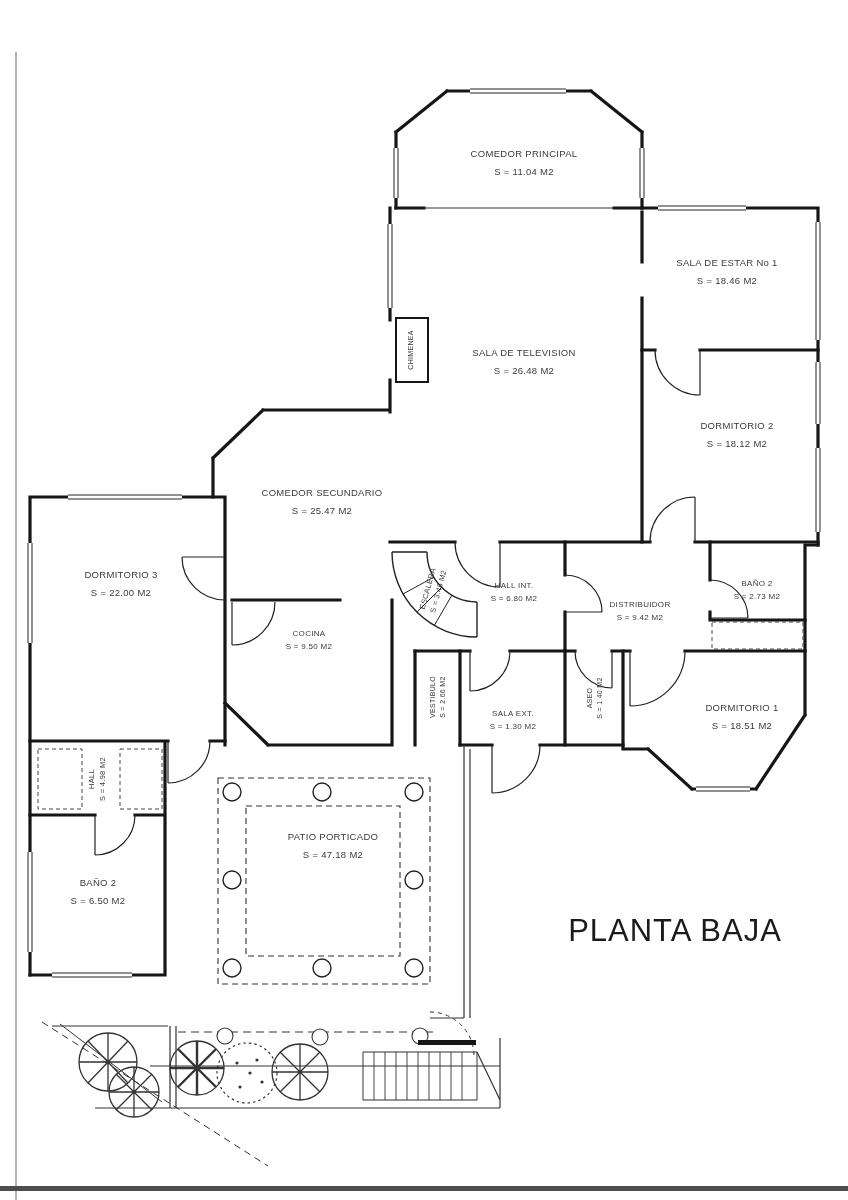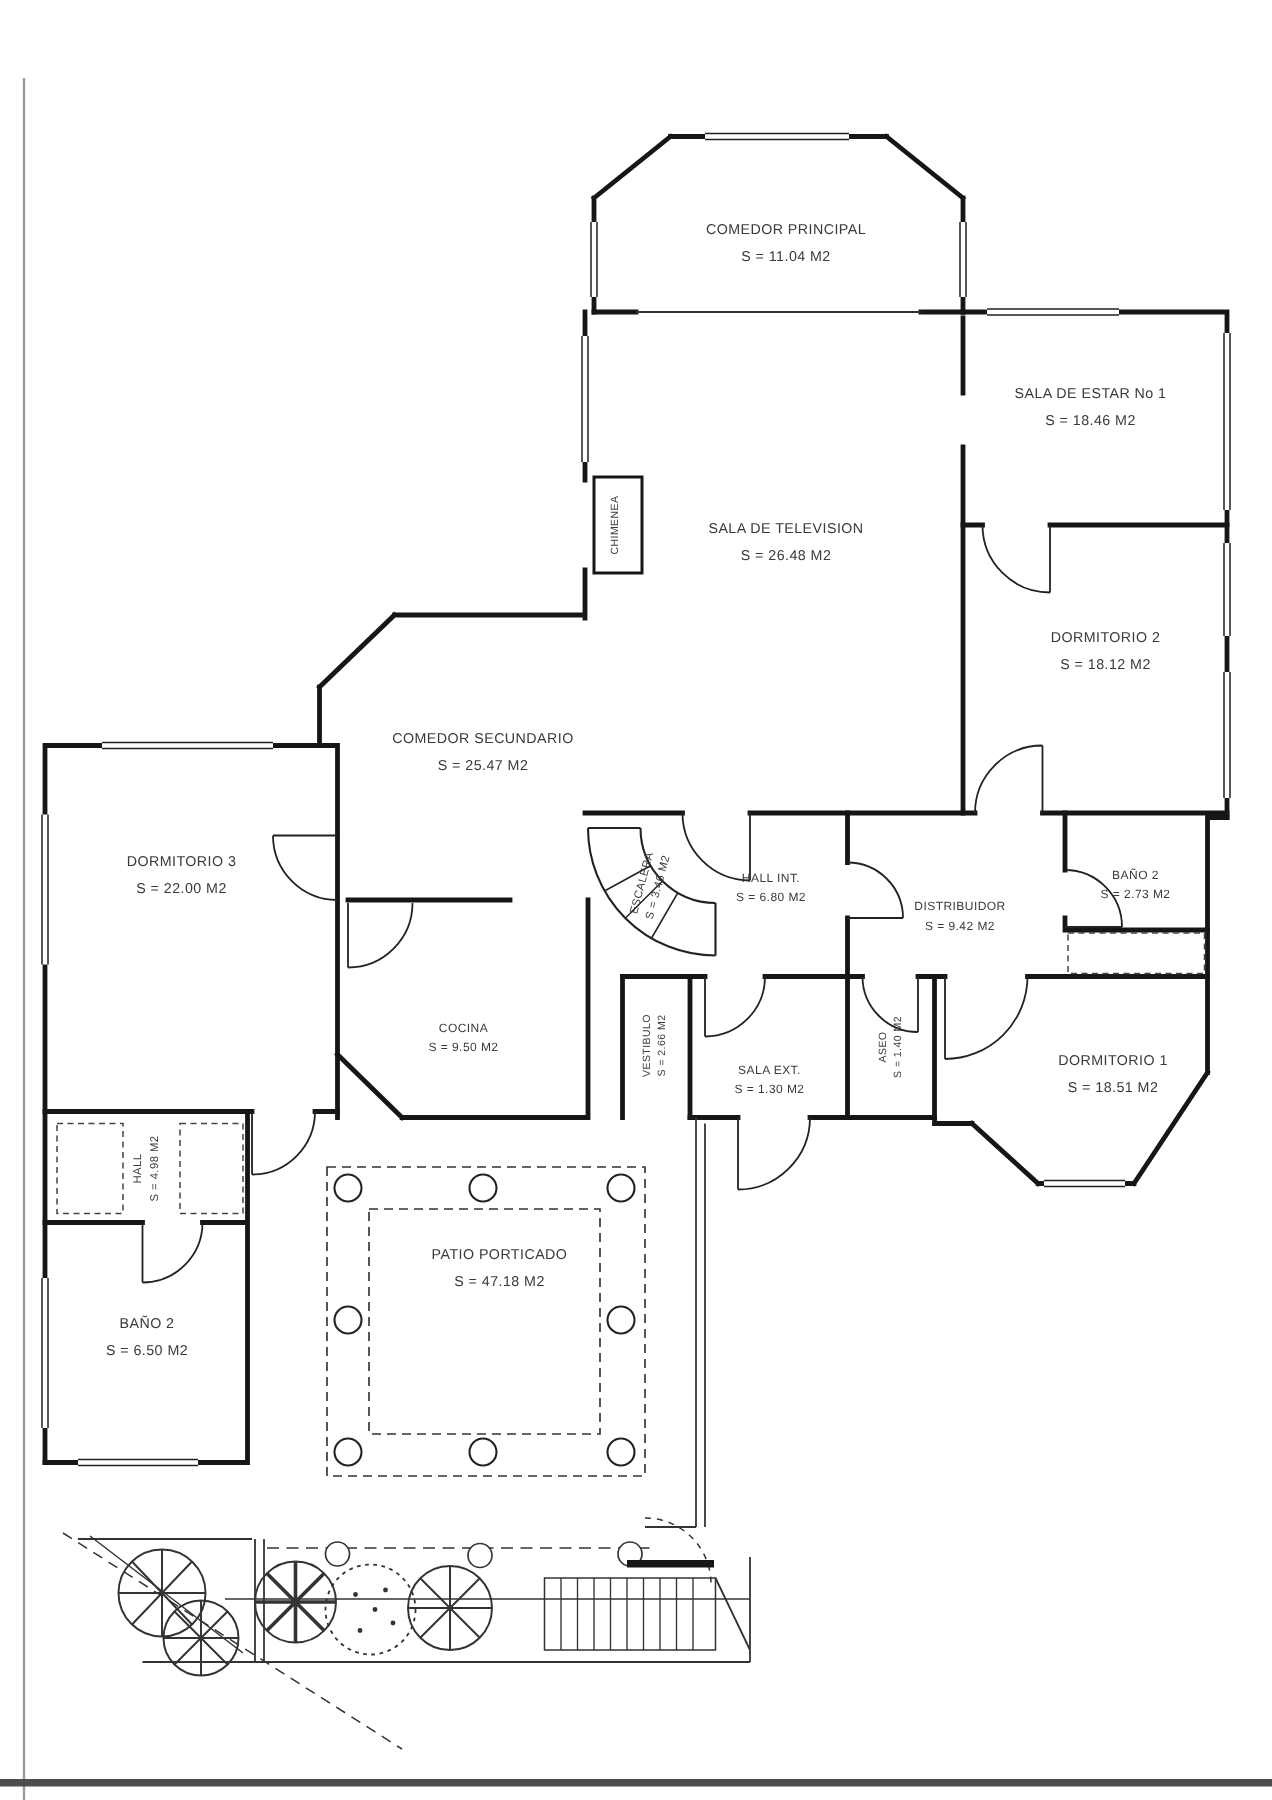--- a/index.html
+++ b/index.html
@@ -219,21 +219,21 @@
   <div class="ar">S = 25.47 M2</div>
 </div>
 <div class="lbl" style="left:737px;top:435px">
   <div class="nm">DORMITORIO 2</div>
   <div class="ar">S = 18.12 M2</div>
 </div>
 <div class="lbl" style="left:121px;top:584px">
   <div class="nm">DORMITORIO 3</div>
   <div class="ar">S = 22.00 M2</div>
 </div>
-<div class="lbl sm" style="left:309px;top:692px">
+<div class="lbl sm" style="left:309px;top:640px">
   <div class="nm">COCINA</div>
   <div class="ar">S = 9.50 M2</div>
 </div>
 <div class="lbl sm" style="left:514px;top:592px">
   <div class="nm">HALL INT.</div>
   <div class="ar">S = 6.80 M2</div>
 </div>
 <div class="lbl sm" style="left:640px;top:611px">
   <div class="nm">DISTRIBUIDOR</div>
   <div class="ar">S = 9.42 M2</div>
@@ -272,14 +272,15 @@
 </div>
 <div class="lbl v" style="left:595px;top:698px;font-size:7px">
   <div class="nm">ASEO</div>
   <div class="ar">S = 1.40 M2</div>
 </div>
 <div class="lbl v" style="left:97px;top:779px">
   <div class="nm">HALL</div>
   <div class="ar">S = 4.98 M2</div>
 </div>
 
+<div class="title" style="left:675px;top:931px">PLANTA BAJA</div>
 
 </div>
 
 </body></html>

